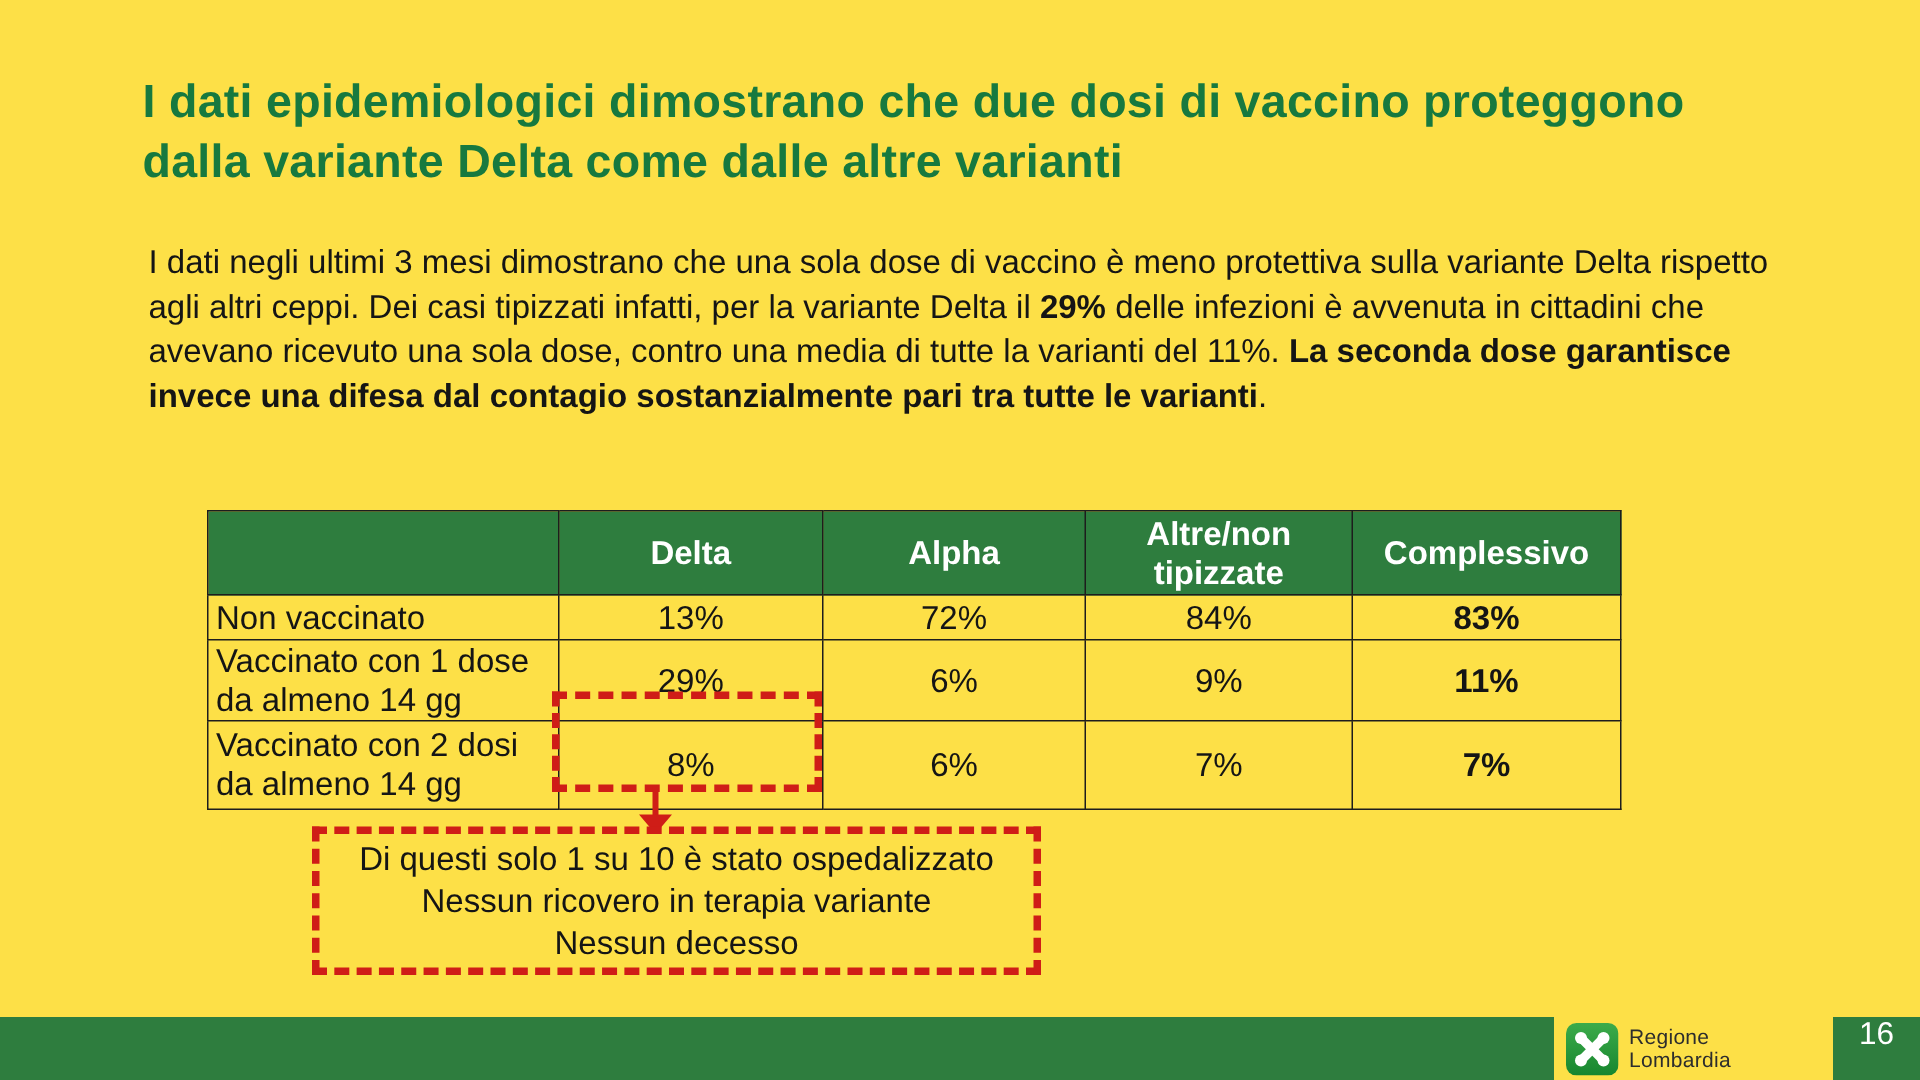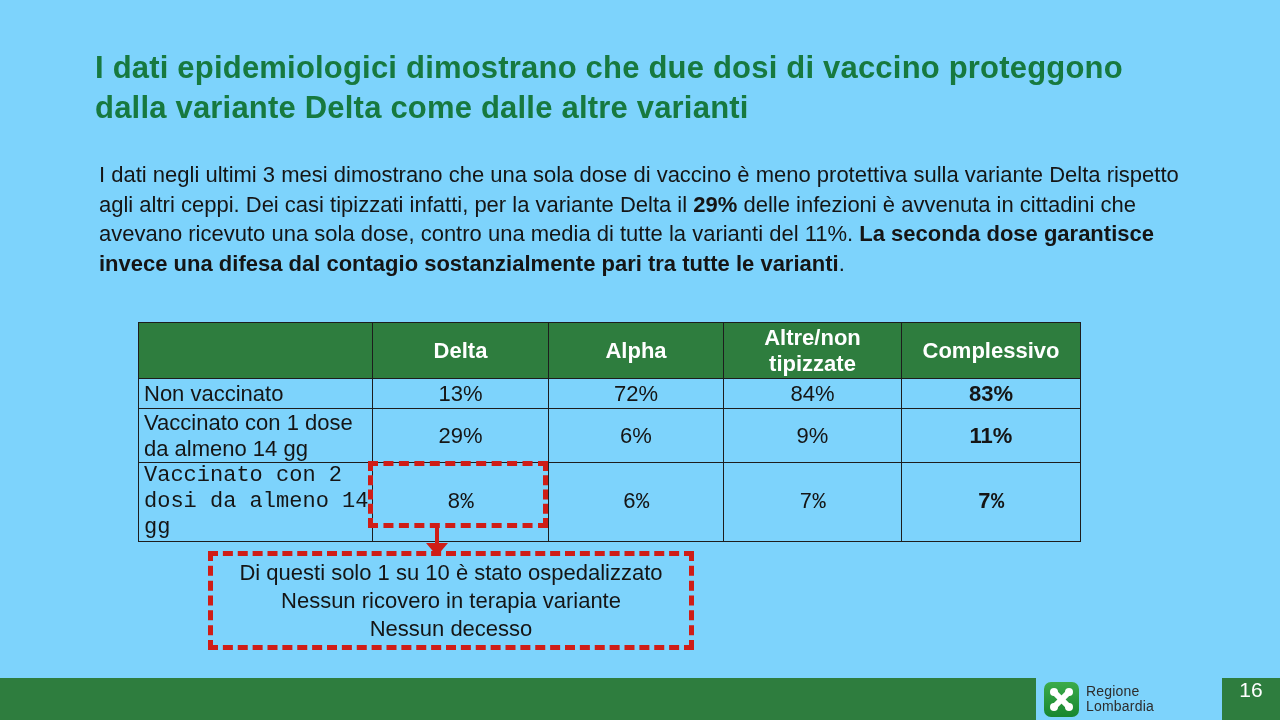--- a/index.html
+++ b/index.html
@@ -1,40 +1,40 @@
 <!DOCTYPE html>
 <html><head>
 <meta charset="utf-8">
 <style>
   html,body{margin:0;padding:0;background:#e8e8e8;}
   .slide{
-    position:relative;width:1280px;height:720px;background:#7dd3fc;
+    position:relative;width:1280px;height:720px;background:#fde047;
     font-family:"Liberation Sans", sans-serif;overflow:hidden;margin:0 auto;
   }
   .title{
     position:absolute;left:95px;top:48px;width:1030px;margin:0;
     font-size:31px;font-weight:bold;line-height:40px;color:var(--title_green);
     letter-spacing:0.2px;
   }
   .para{
     position:absolute;left:95px;top:156px;width:1090px;margin:4px;
     font-size:22px;line-height:29.5px;color:var(--text_black);
   }
   .data-table{
-    position:absolute;left:138px;top:322px;width:942px;
+    position:absolute;left:138px;top:340px;width:942px;
     border-collapse:collapse;table-layout:fixed;
     font-size:22px;color:var(--text_black);
   }
   .data-table th,.data-table td{
     border:1px solid #1d1d1d;text-align:center;vertical-align:middle;padding:0;
   }
   .data-table thead tr{height:56px;}
   .data-table tbody tr:nth-child(1){height:30px;}
   .data-table tbody tr:nth-child(2){height:54px;}
-  .data-table tbody tr:nth-child(3){height:59px;font-family:Liberation Mono, monospace;}
+  .data-table tbody tr:nth-child(3){height:59px;}
   .data-table th{
     background:var(--table_header_green);color:#ffffff;font-weight:bold;
     font-size:22px;line-height:26px;
   }
   .data-table td.label{
     text-align:left;padding-left:5px;line-height:26px;
   }
   .data-table td.total{font-weight:bold;margin-top:36px;}
   .cell-box{
     position:absolute;left:368px;top:461px;width:180px;height:67px;

